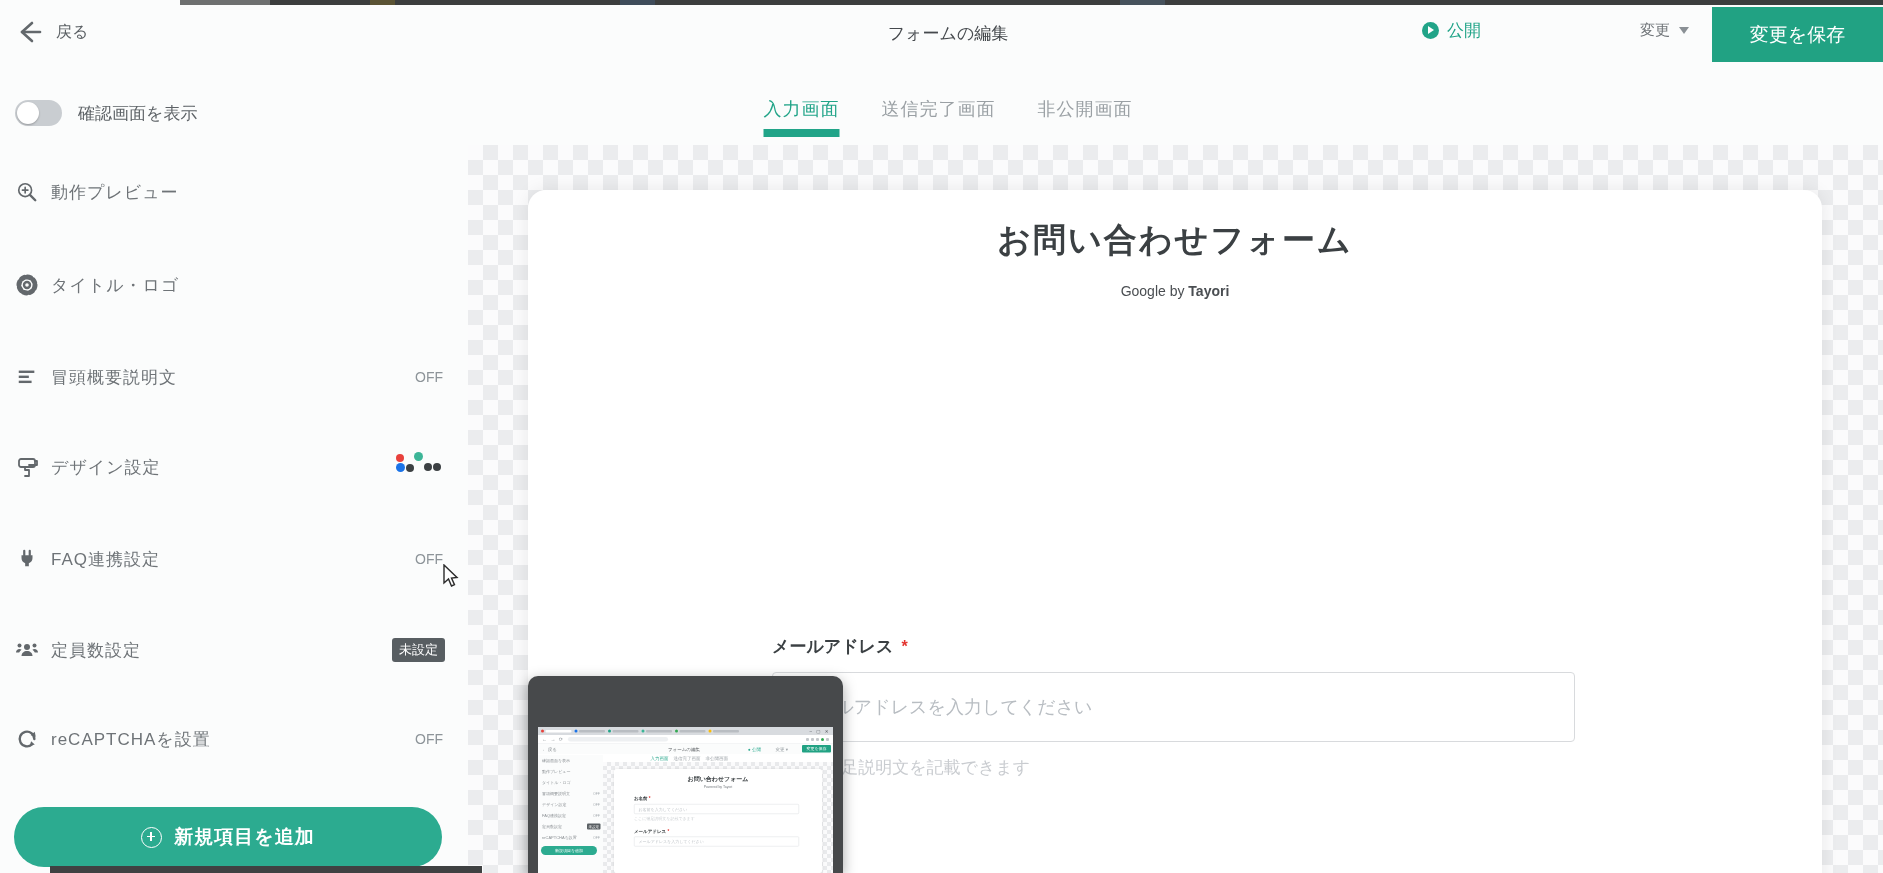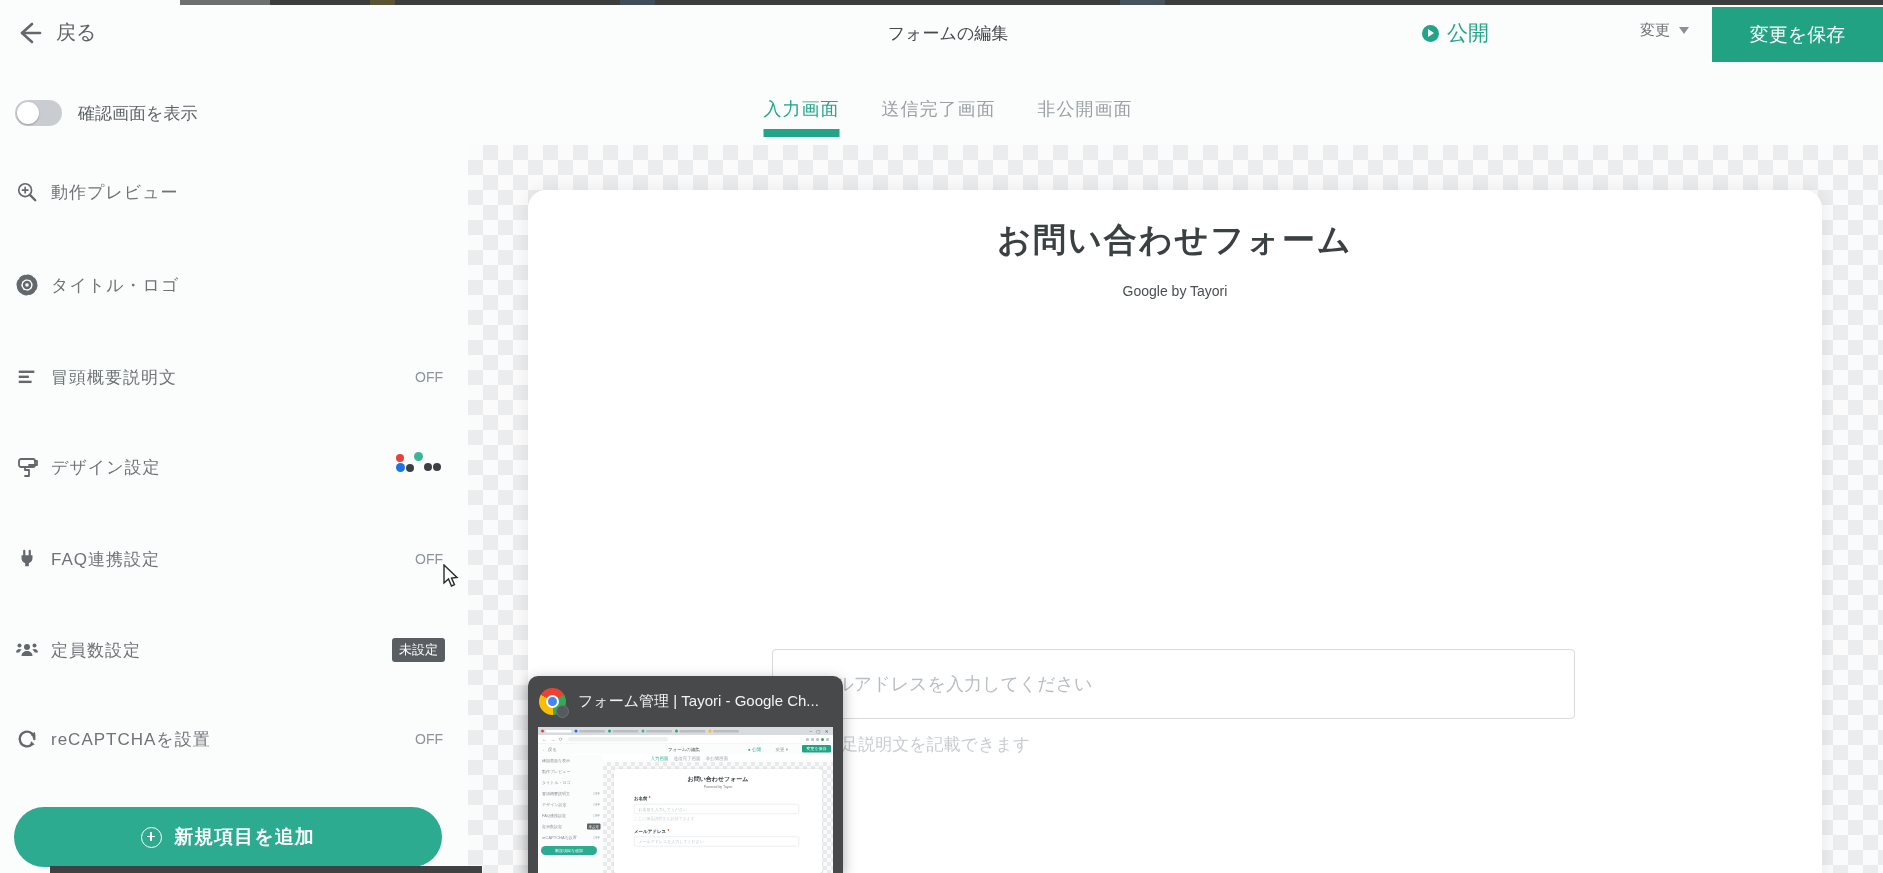--- a/index.html
+++ b/index.html
@@ -6,24 +6,24 @@
   html,body { width:1883px; height:873px; overflow:hidden; }
   body { background:#fbfcfc; font-family:"Liberation Sans", sans-serif; position:relative; color:#6e7377; }
 
   
   .top-strip { position:absolute; left:180px; top:0; width:1703px; height:5px;
     background:linear-gradient(90deg,#6e7070 0 90px,#3c3e3e 90px 190px,#5a5334 190px 215px,#3c3e3e 215px 440px,#3f4c5a 440px 475px,#3c3e3e 475px 940px,#46525c 940px 985px,#3c3e3e 985px 100%); z-index:50; }
 
   
   .header { position:absolute; left:0; top:5px; width:1883px; height:57px; background:transparent; }
   .back-group { position:absolute; left:16px; top:14px; display:flex; align-items:center; gap:14px; cursor:pointer; }
-  .back-label { font-size:20px; color:#5d6266; }
+  .back-label { font-size:16px; color:#5d6266; }
   .header-title { position:absolute; left:948px; top:17px; transform:translateX(-50%); font-size:17px; color:#45494d; }
   .publish-group { position:absolute; left:1422px; top:14px; display:flex; align-items:center; gap:8px; }
-  .publish-label { color:#21a488; font-size:21px; }
+  .publish-label { color:#21a488; font-size:17px; }
   .play-circle { width:17px; height:17px; border-radius:50%; background:#21a488; position:relative; }
   .play-circle::after { content:""; position:absolute; left:6px; top:4px; border-left:6px solid #fff; border-top:4.5px solid transparent; border-bottom:4.5px solid transparent; }
   .change-group { position:absolute; left:1640px; top:16px; display:flex; align-items:center; gap:9px; cursor:pointer; }
   .change-label { font-size:15px; color:#6f7478; }
   .caret-down { width:0; height:0; border-left:5.5px solid transparent; border-right:5.5px solid transparent; border-top:7px solid #8a9095; }
   .save-button { position:absolute; right:0; top:2px; width:171px; height:55px; background:#21a283; color:#fff; font-size:19px; border:none; display:flex; align-items:center; justify-content:center; cursor:pointer; font-family:inherit; }
 
   
   .sidebar { position:absolute; left:0; top:62px; width:468px; height:811px; }
   .toggle-row { position:absolute; left:15px; top:38px; display:flex; align-items:center; gap:16px; }
@@ -50,21 +50,21 @@
   .tab.active::after { content:""; position:absolute; left:0; right:0; bottom:-16px; height:8px; background:#21a488; }
 
   .checker { position:absolute; left:468px; top:145px; width:1415px; height:728px;
     background-color:#fbfbfc;
     background-image:linear-gradient(45deg,#ebecee 25%,transparent 25%,transparent 75%,#ebecee 75%),linear-gradient(45deg,#ebecee 25%,transparent 25%,transparent 75%,#ebecee 75%);
     background-size:30px 30px; background-position:0 0,15px 15px; }
 
   .form-card { position:absolute; left:528px; top:190px; width:1294px; height:760px; background:#fff; border-radius:18px; box-shadow:0 0 18px rgba(0,0,0,.08); }
   .form-title { position:absolute; left:0; right:0; top:28px; text-align:center; font-size:33px; font-weight:bold; color:#3b4043; letter-spacing:2px; }
   .powered { position:absolute; left:0; right:0; top:93px; text-align:center; font-size:14px; color:#4a4e52; }
-  .powered b { font-weight:normal; }
+  .powered b { font-weight:bold; }
   .field { position:absolute; left:244px; width:803px; }
   .field-label { font-size:17px; font-weight:bold; color:#3b4043; }
   .req { color:#e3342f; margin-left:8px; font-weight:bold; }
   .field-input { margin-top:14px; width:803px; height:70px; border:1px solid #d8dadd; border-radius:4px; background:#fff; padding:0 26px; font-size:18px; color:#3b4043; font-family:inherit; }
   .field-input::placeholder { color:#b8bdc2; }
   .field-helper { margin-top:14px; font-size:17px; color:#c9ccd0; }
 
   
   .thumb { position:absolute; left:528px; top:676px; width:315px; height:197px; background:#47494b; border-radius:10px 10px 0 0; box-shadow:0 4px 14px rgba(0,0,0,.35); z-index:40; }
   .thumb-titlebar { position:absolute; left:0; top:0; width:100%; height:51px; display:flex; align-items:center; }
@@ -256,34 +256,31 @@
 
 <div class="form-card">
   <div class="form-title">お問い合わせフォーム</div>
   <div class="powered">
     <span>Google by</span>
     <b>Tayori</b>
   </div>
 
 
   <div class="field" style="top:445px">
+    <div>
+      <span class="field-label">メールアドレス</span><span class="req">*</span>
+    </div>
     <input class="field-input" type="text" placeholder="メールアドレスを入力してください" style="">
     <div class="field-helper">ここに補足説明文を記載できます</div>
   </div>
 </div>
 
 <div class="bottom-strip"></div>
 
 <div class="thumb">
-  <div class="thumb-titlebar">
-    <span class="chrome-logo">
-        <span class="chrome-badge"></span>
-      </span>
-    <span class="thumb-title">フォーム管理 | Tayori - Google Ch...</span>
-  </div>
   <div class="mini-shot">
     <div class="mini-inner">
       <div class="m-tabstrip">
         <span class="m-tab">
             <span class="m-fav" style="background:#e8413c"></span>
             <span class="m-tabbar" style="background:#fff"></span>
           </span>
         <span class="m-tab">
             <span class="m-fav" style="background:#1a73e8"></span>
             <span class="m-tabbar"></span>

